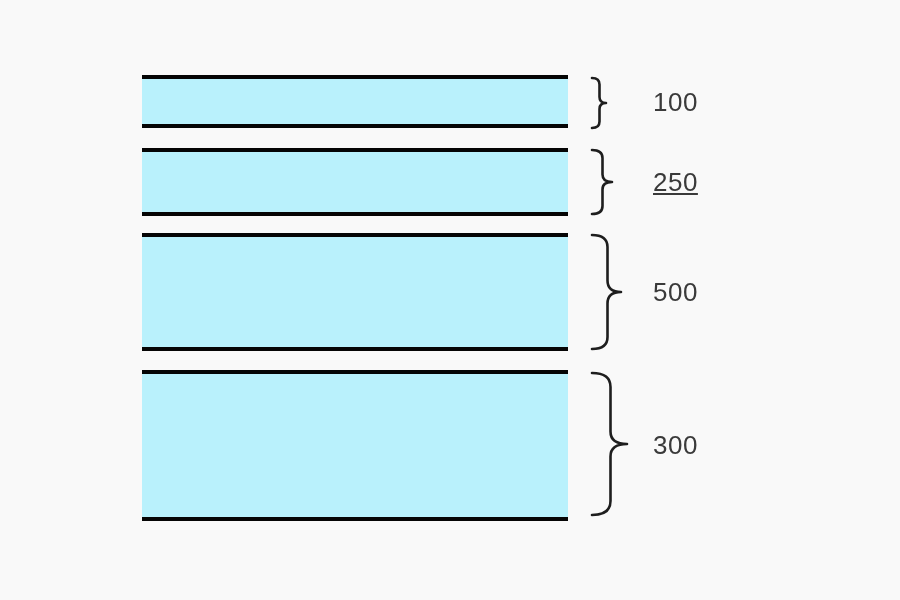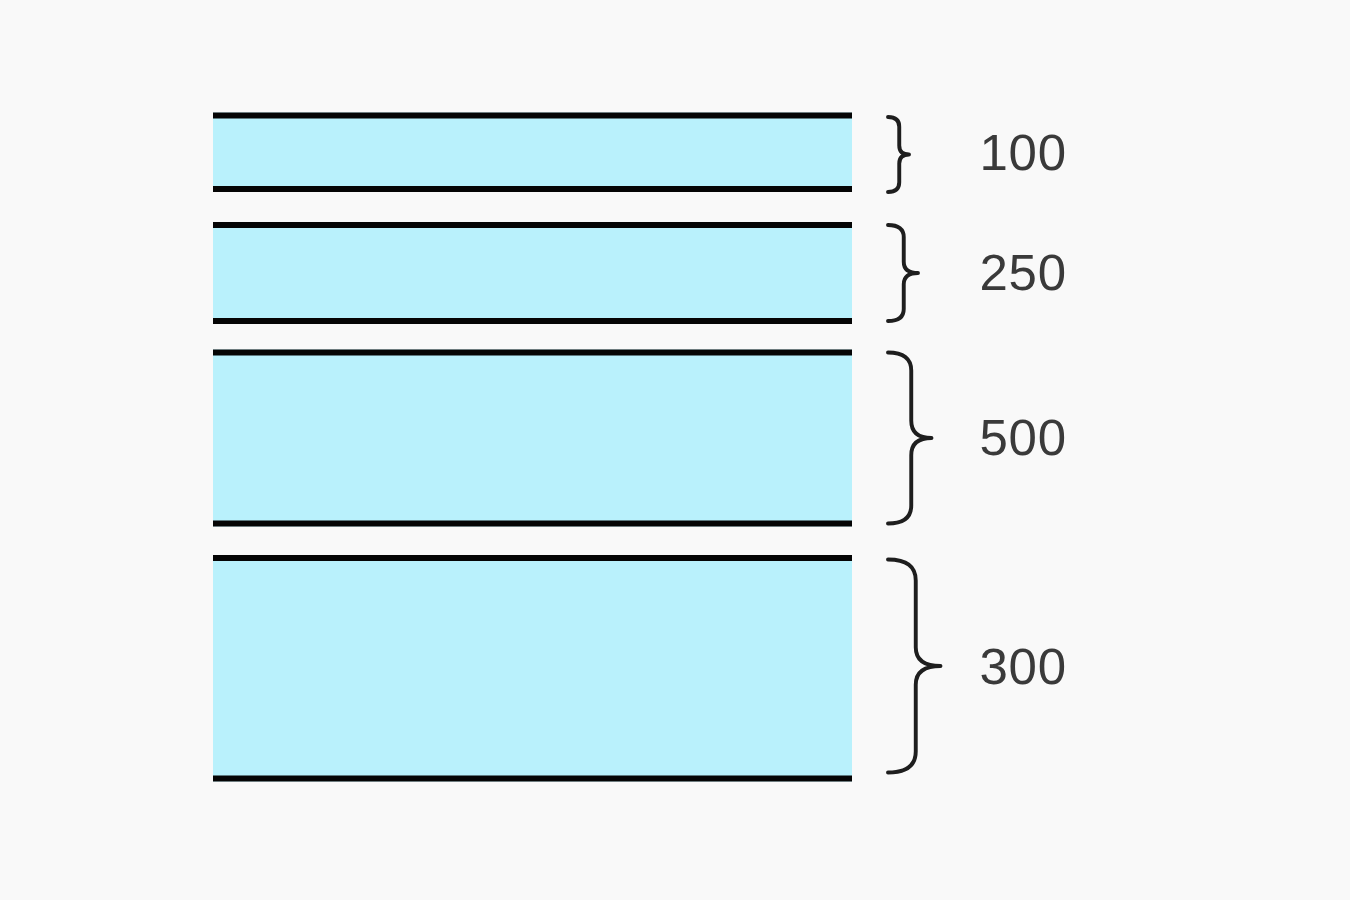--- a/index.html
+++ b/index.html
@@ -43,27 +43,27 @@
   .brace-1 { top: 76px;  width: 18px; height: 54px;  }
   .brace-2 { top: 148px; width: 24px; height: 68px;  }
   .brace-3 { top: 233px; width: 33px; height: 118px; }
   .brace-4 { top: 371px; width: 39px; height: 146px; }
 
   .value-label {
     position: absolute;
     left: 653px;
     height: 30px;
     line-height: 30px;
-    font-size: 34px;
+    font-size: 26px;
     color: #3a3a3a;
     letter-spacing: 0.5px;
     white-space: nowrap;
   }
   .label-1 { top: 87px;  }
-  .label-2 { top: 167px; }
+  .label-2 { top: 167px; text-decoration: underline; }
   .label-3 { top: 277px; text-align: center; }
   .label-4 { top: 430px; }
 </style>
 </head>
 <body>
 
 <div class="screen">
 
   <div class="layer layer-1"></div>
   <div class="layer layer-2"></div>

